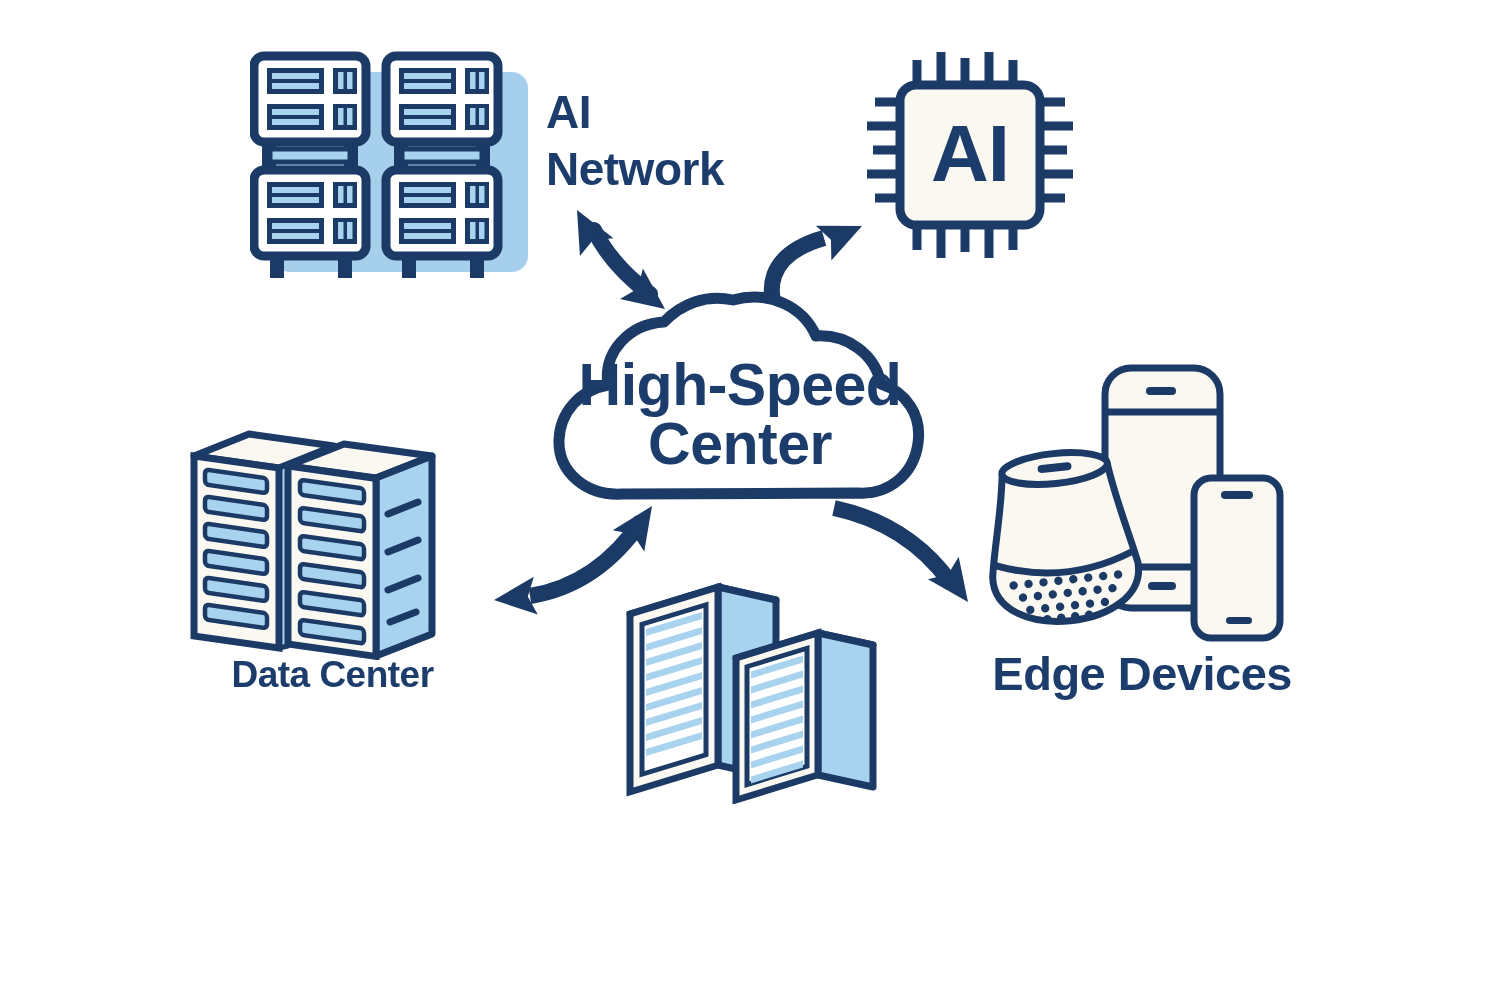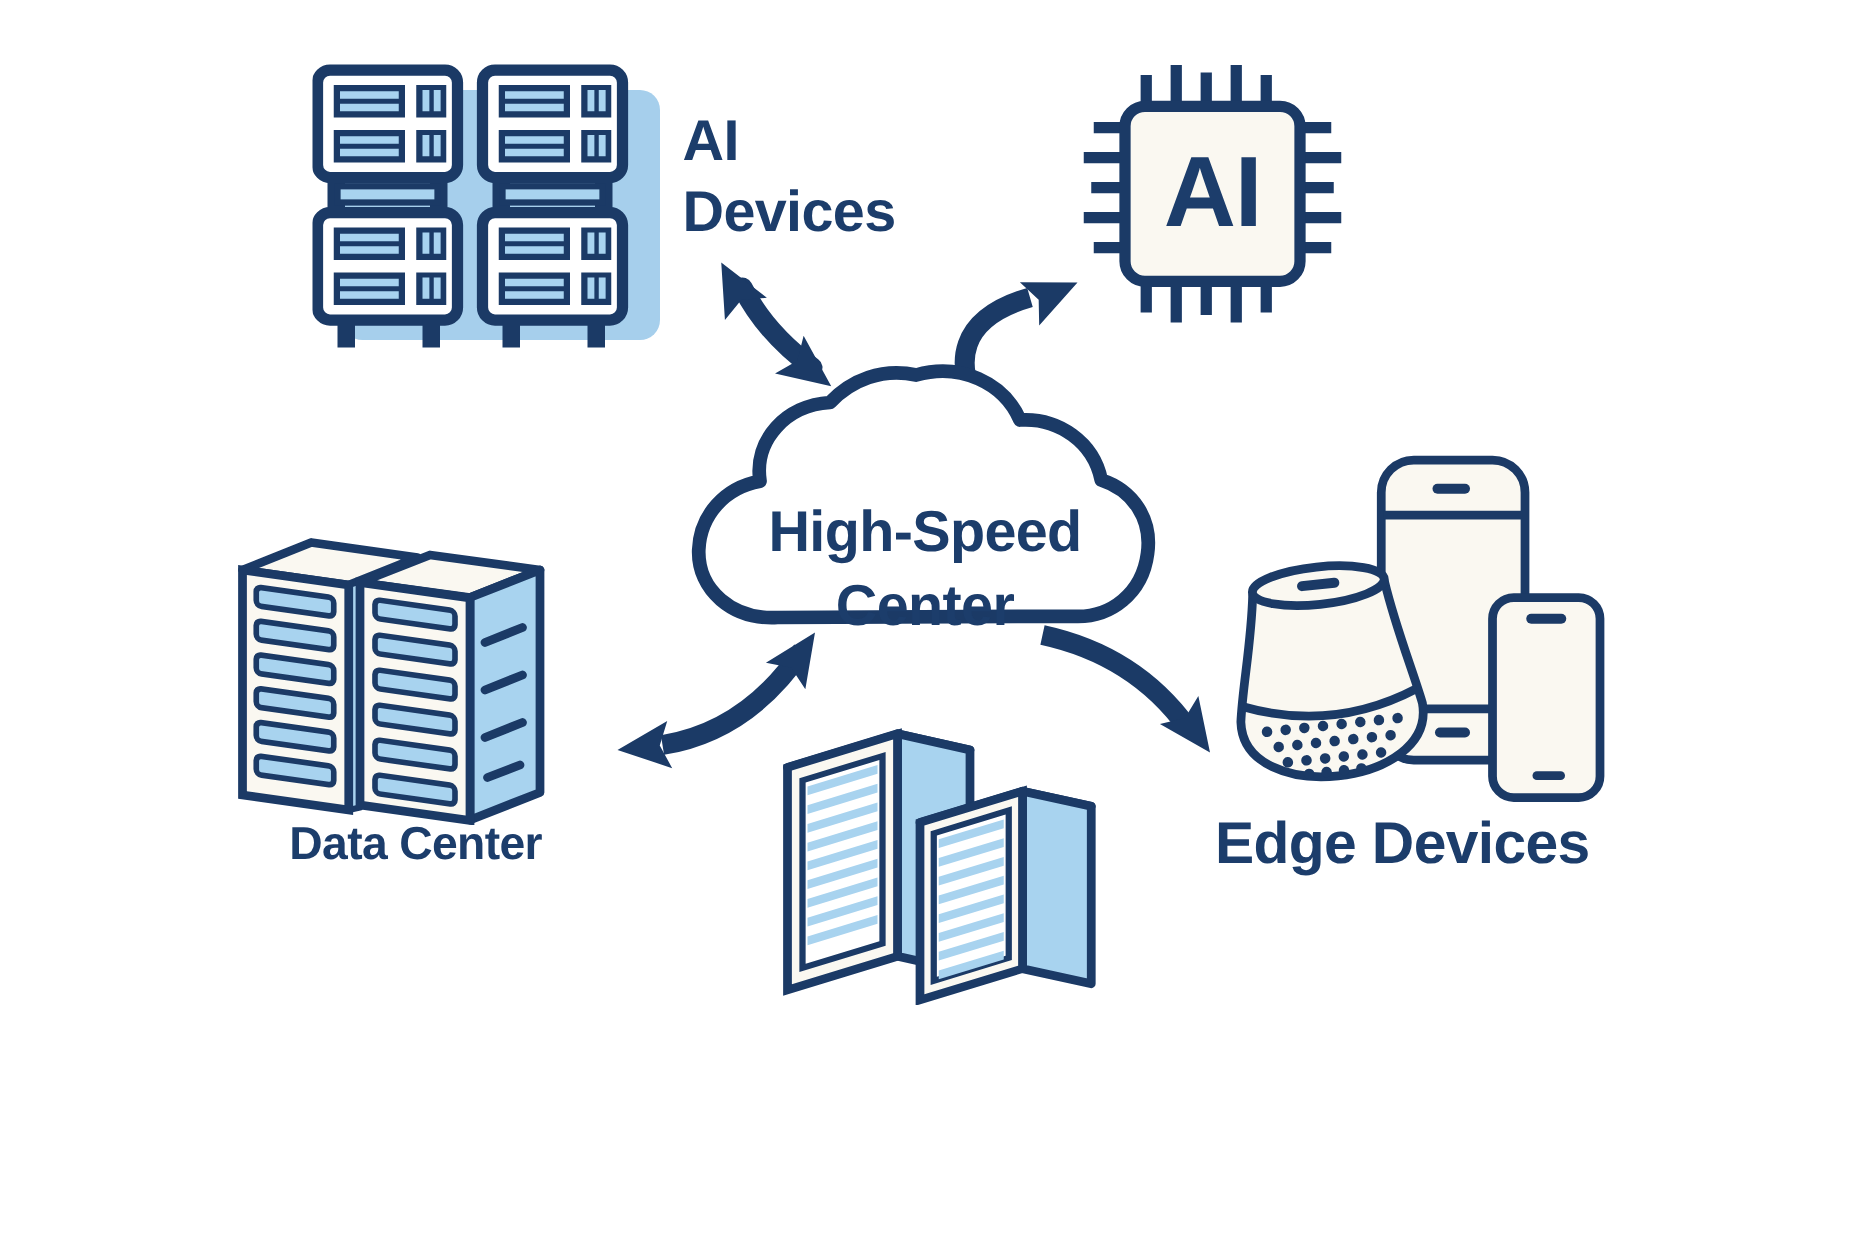--- a/index.html
+++ b/index.html
@@ -8,23 +8,23 @@
     background:#ffffff;font-family:"Liberation Sans",sans-serif;
   }
   #arrows{position:absolute;left:0;top:0;z-index:1;}
   .node{position:absolute;z-index:2;}
   .lbl{
     position:absolute;z-index:3;color:#1c3d6b;font-weight:700;
     font-family:"Liberation Sans",sans-serif;letter-spacing:-0.5px;
   }
   .lbl-ai-clusters{left:546px;top:84px;font-size:46px;line-height:57px;text-align:left;}
   .lbl-chip{left:900px;top:106px;width:140px;text-align:center;font-size:80px;line-height:96px;letter-spacing:-1px;}
-  .lbl-cloud{left:565px;top:396px;width:350px;text-align:center;font-size:46px;line-height:59px;}
+  .lbl-cloud{left:565px;top:356px;width:350px;text-align:center;font-size:59px;line-height:59px;}
   .lbl-data-center{left:175px;top:654px;width:315px;text-align:center;font-size:37px;}
-  .lbl-edge-devices{left:972px;top:646px;width:320px;text-align:left;font-size:47px;}
+  .lbl-edge-devices{left:972px;top:646px;width:320px;text-align:right;font-size:47px;}
   .caption{
     position:absolute;z-index:3;left:250px;top:818px;width:1080px;text-align:center;
     color:#1c3d6b;font-weight:700;font-size:58px;line-height:67px;letter-spacing:-1px;
   }
 </style>
 </head>
 <body>
 
 <div id="canvas">
 
@@ -125,21 +125,21 @@
         <rect x="79" y="48" width="24" height="26" fill="#1b3a66"></rect>
         <rect x="84" y="52" width="5.5" height="17" fill="#a8d3ef"></rect>
           <rect x="93" y="52" width="5.5" height="17" fill="#a8d3ef"></rect>
       </g>
       <rect x="152" y="206" width="14" height="22" fill="#1b3a66"></rect>
         <rect x="220" y="206" width="14" height="22" fill="#1b3a66"></rect>
     </svg>
   </div>
   <div class="lbl lbl-ai-clusters">
     <div>AI</div>
-    <div>Devices</div>
+    <div>Network</div>
   </div>
 
   <div class="node" style="left:855px;top:40px;">
     <svg width="230" height="230" viewBox="0 0 230 230">
       <g stroke="#1b3a66" stroke-width="9">
         <line x1="62" y1="45" x2="62" y2="20"></line>
           <line x1="86" y1="45" x2="86" y2="12"></line>
         <line x1="110" y1="45" x2="110" y2="18"></line>
           <line x1="134" y1="45" x2="134" y2="12"></line>
         <line x1="158" y1="45" x2="158" y2="20"></line>

